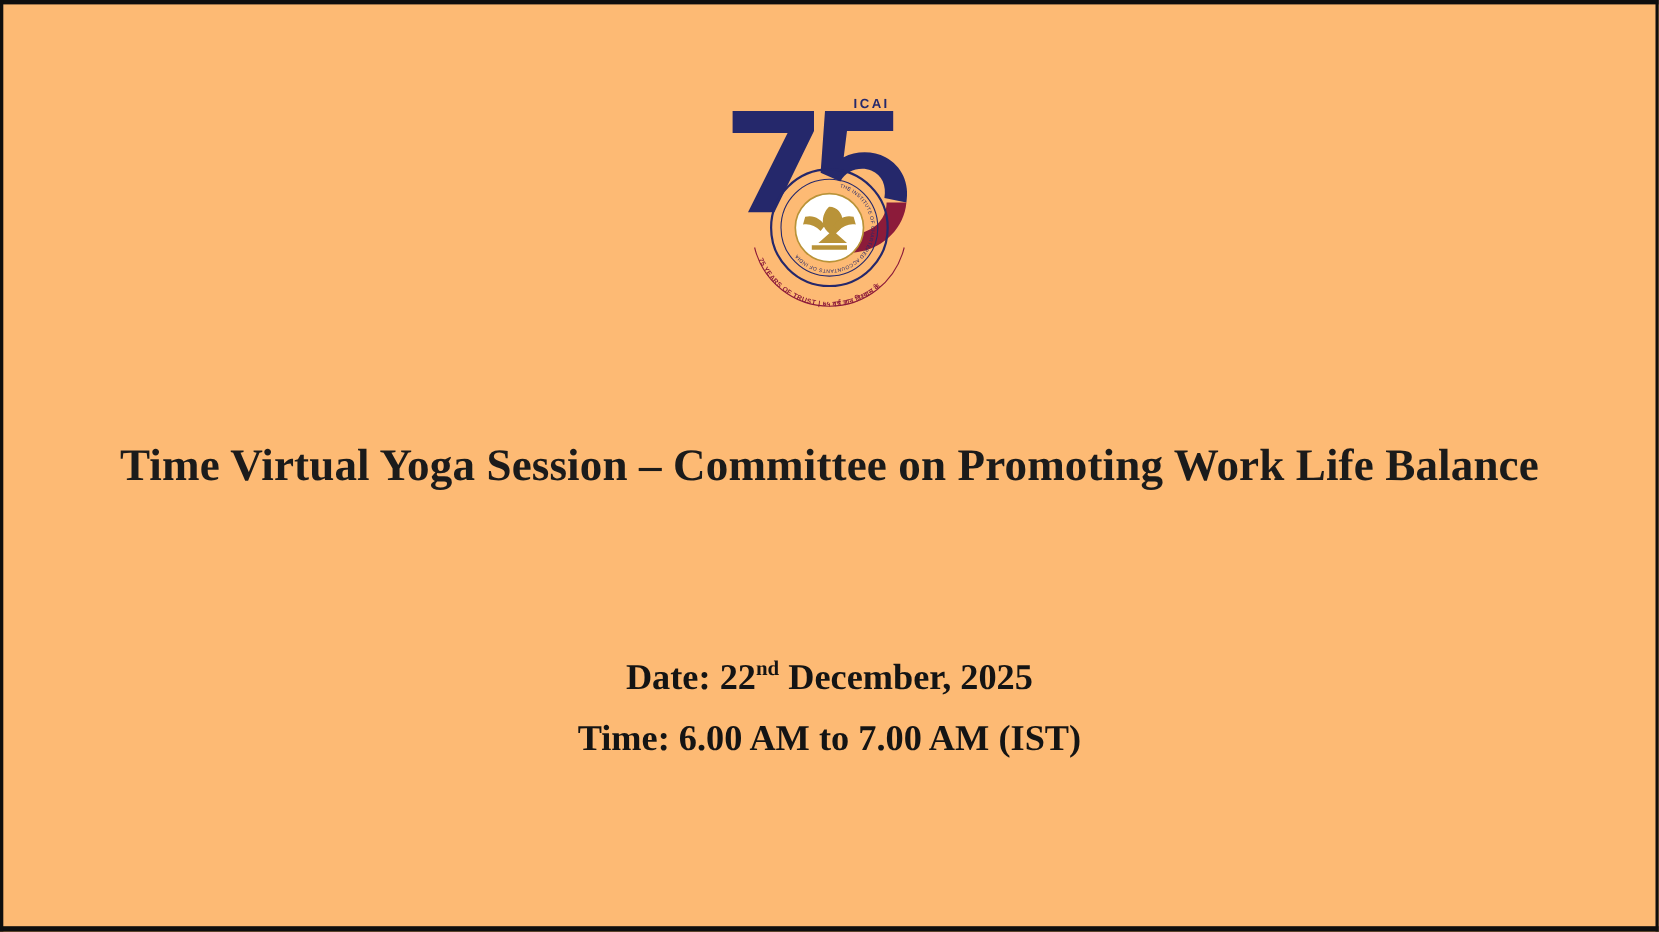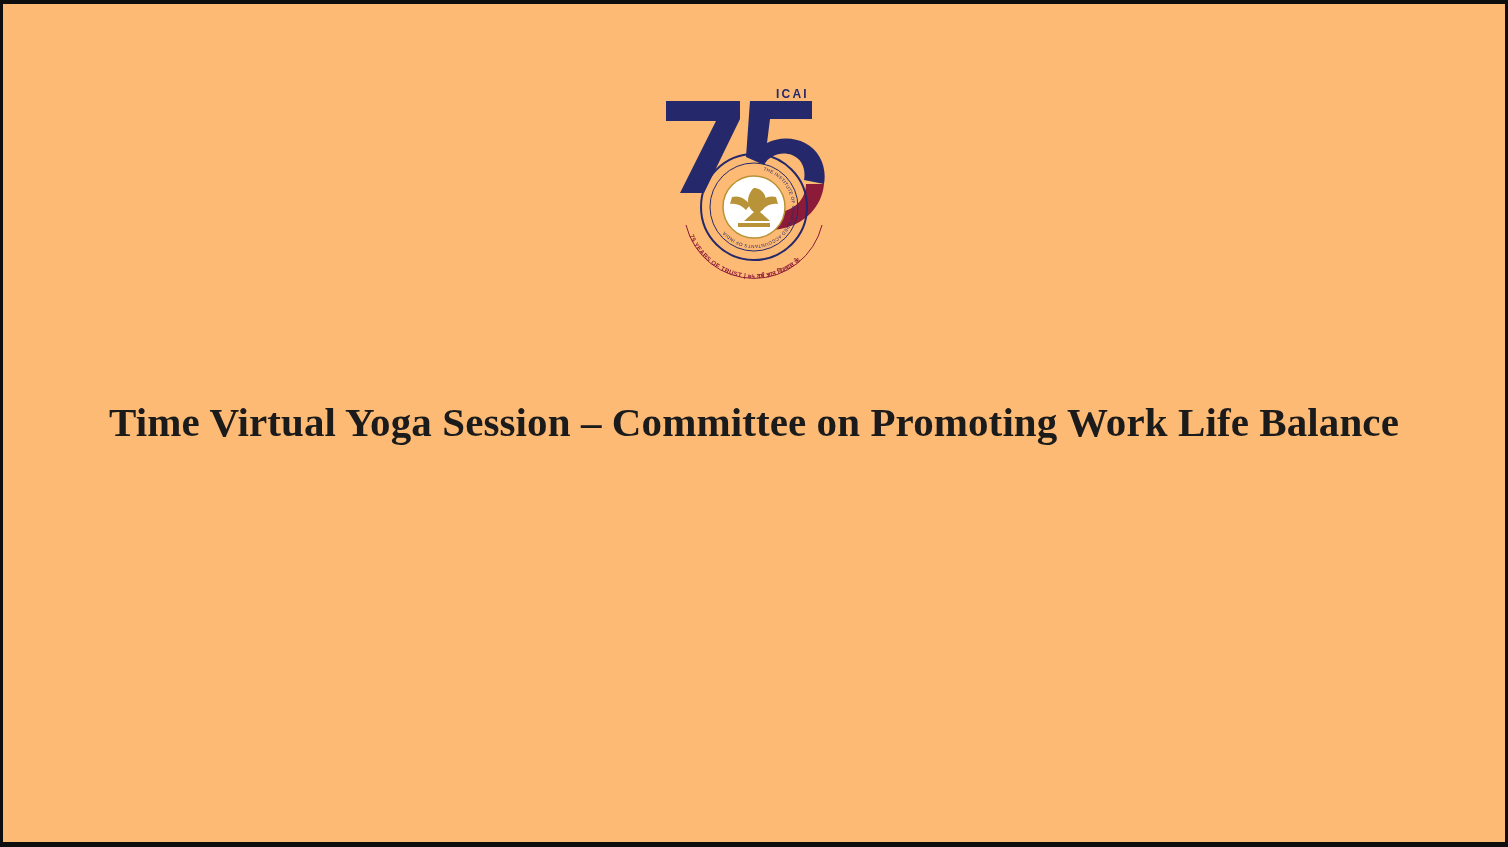--- a/index.html
+++ b/index.html
@@ -142,15 +142,17 @@
         <text fill="#8c1b3a" font-family="Liberation Sans, sans-serif" font-size="6.2" font-weight="bold" letter-spacing="0.4">
           <textPath href="#tagpath" startOffset="6%">75 YEARS OF TRUST | ७५ वर्ष ज्ञान विश्वास के</textPath>
         </text>
       </svg>
     </div>
   </div>
 
   <div class="title">Time Virtual Yoga Session – Committee on Promoting Work Life Balance</div>
 
   <div class="meta">
+    <div class="line"><span>Date: </span><span>22</span><sup>nd</sup><span> December, 2025</span></div>
+    <div class="line">Time: 6.00 AM to 7.00 AM (IST)</div>
   </div>
 
 </div>
 
 </body></html>

